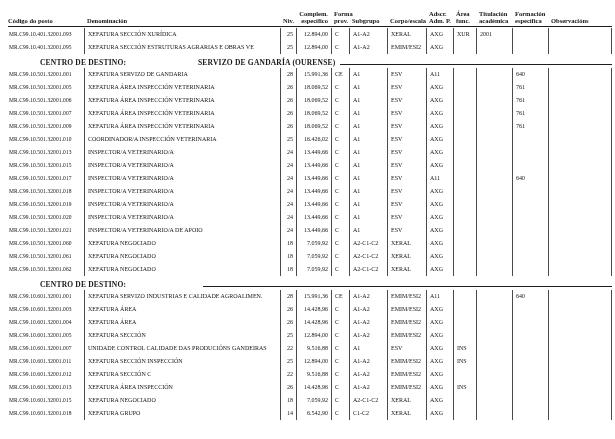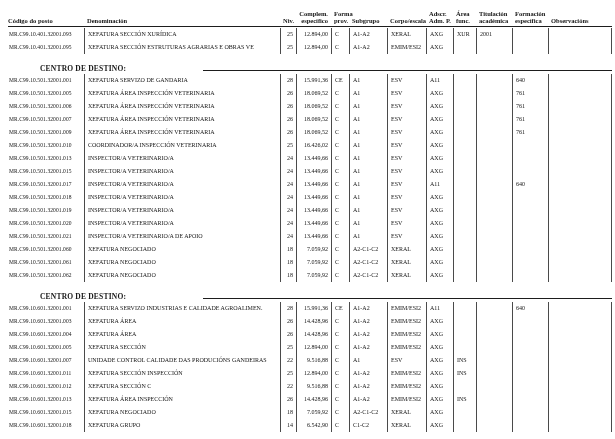--- a/index.html
+++ b/index.html
@@ -33,21 +33,20 @@
     white-space:pre-line;
     padding-left:3px;
   }
   .hcell.first { padding-left:0; }
   .hcell.num { text-align:right; padding-right:3px; }
   
   .section-head {
     display:flex;
     align-items:flex-end;
     height:13px;
-    margin-top:6px;
   }
   .section-label {
     font-size:7.5px;
     font-weight:bold;
     width:190px;
     padding-left:32px;
     letter-spacing:.2px;
   }
   .section-title {
     font-size:7.5px;
@@ -126,20 +125,21 @@
           <div class="cell">EMIM/ESI2</div>
           <div class="cell">AXG</div>
           <div class="cell"></div>
           <div class="cell"></div>
           <div class="cell"></div>
           <div class="cell last"></div>
         </div>
       </div>
       <div class="section-head">
         <div class="section-label">CENTRO DE DESTINO:</div>
+        <div class="section-title">SERVIZO DE GANDARÍA (OURENSE)</div>
         <div class="section-rule"></div>
       </div>
       <div class="rows-block">
         <div class="grid row">
           <div class="cell first">MR.C99.10.501.32001.001</div>
           <div class="cell">XEFATURA SERVIZO DE GANDARIA</div>
           <div class="cell num">28</div>
           <div class="cell num">15.991,36</div>
           <div class="cell">CE</div>
           <div class="cell">A1</div>

